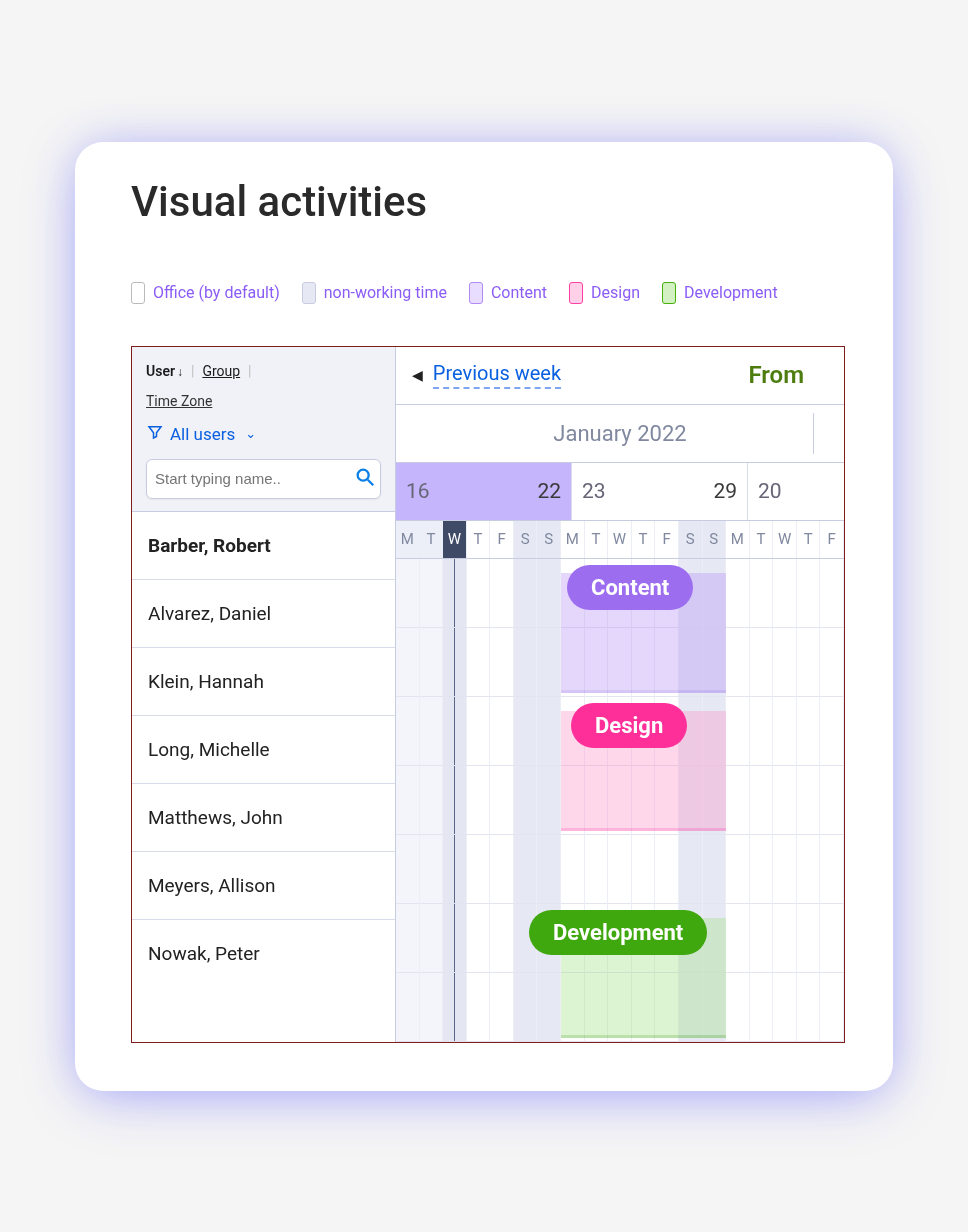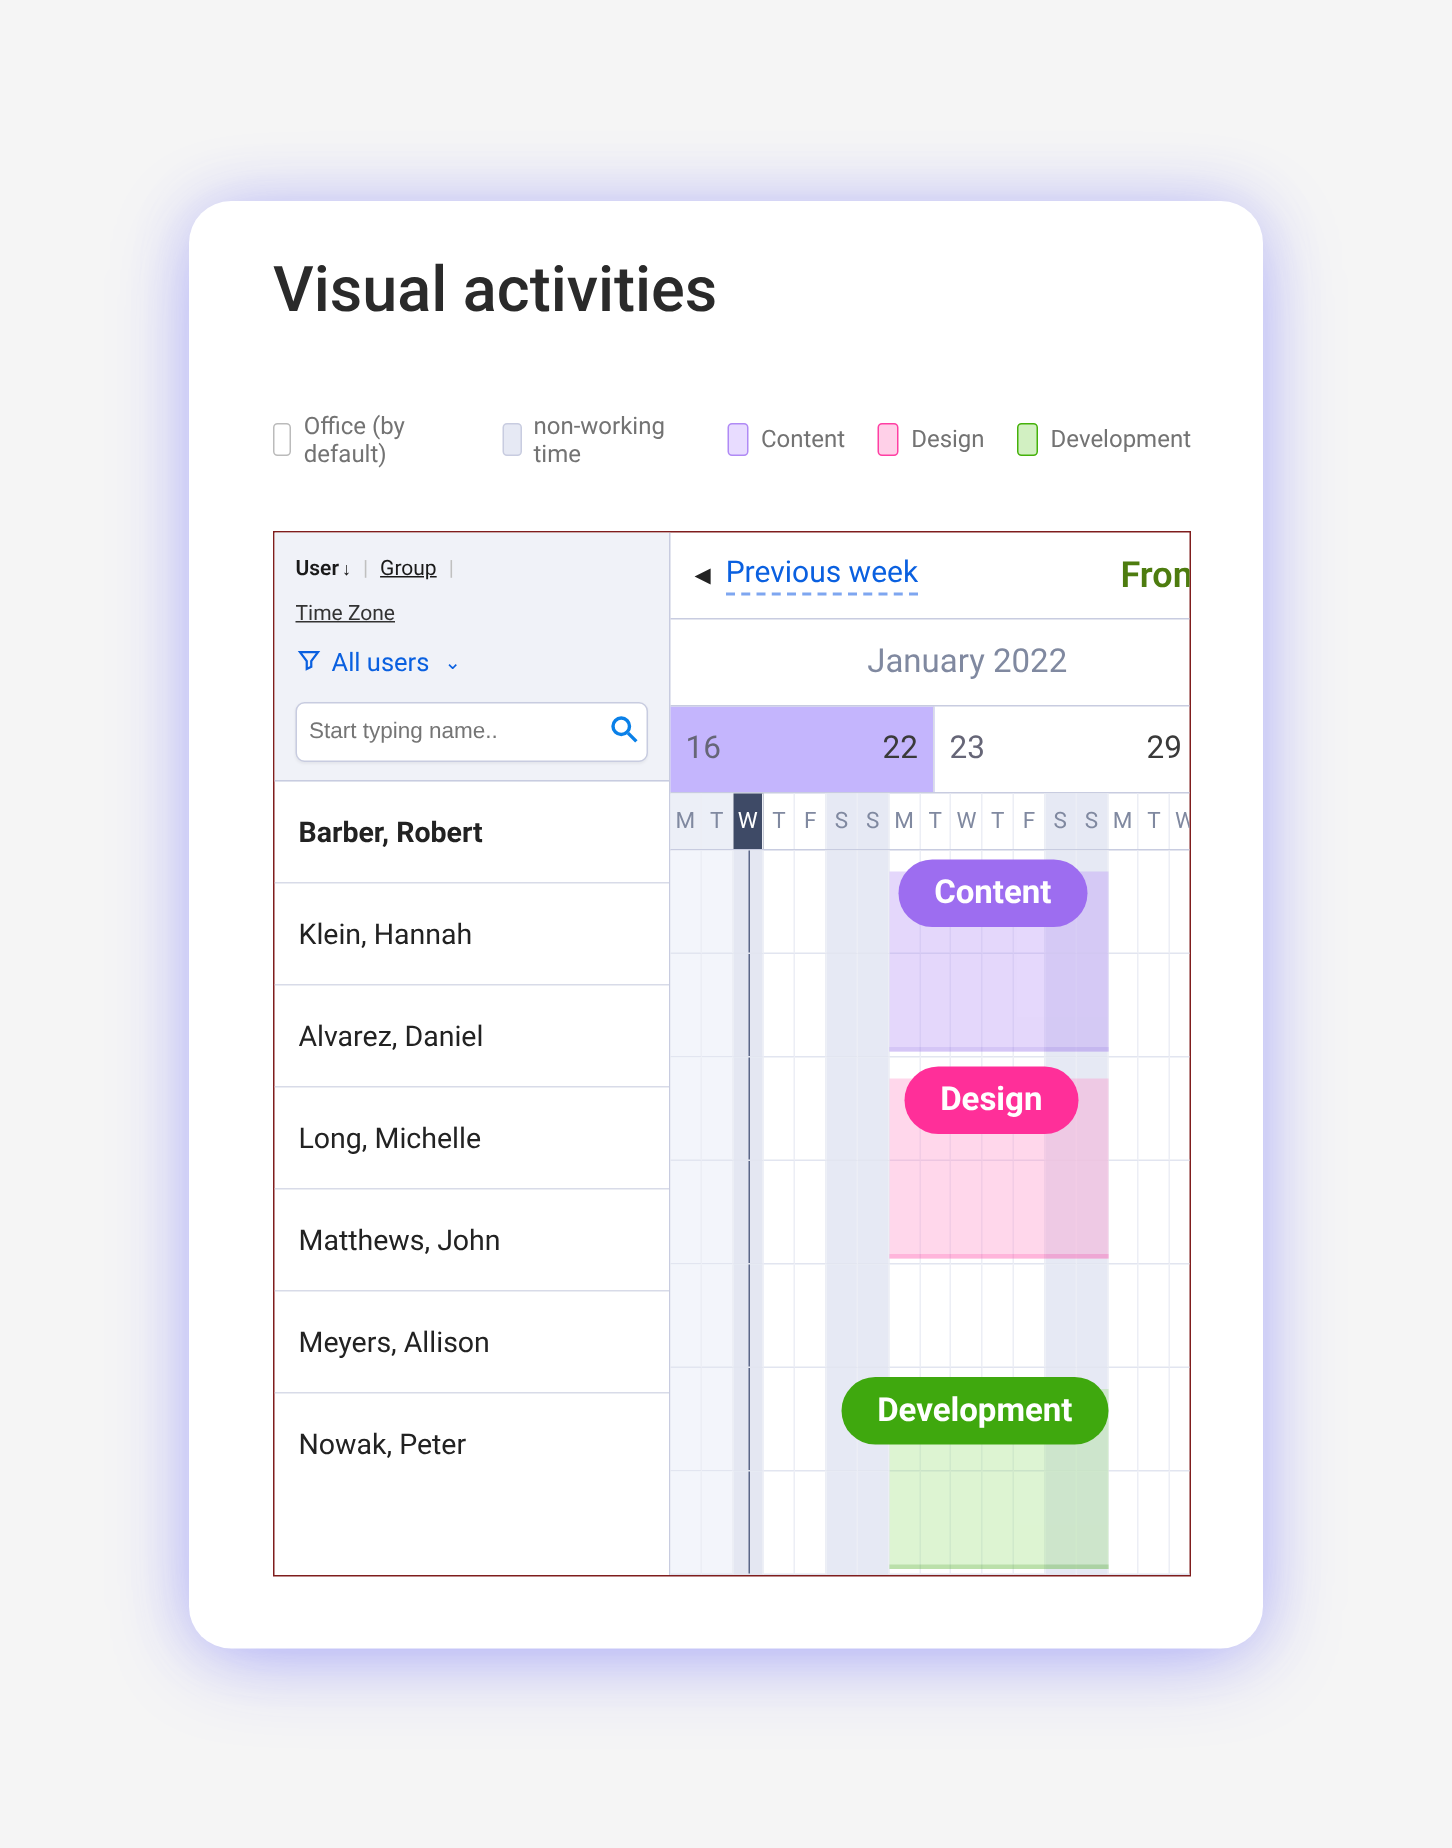--- a/index.html
+++ b/index.html
@@ -9,36 +9,36 @@
   display: flex;
   justify-content: center;
   align-items: center;
   min-height: 1232px;
   width: 968px;
 }
 .card {
   background: #fff;
   border-radius: 28px;
   box-shadow: 0 10px 60px -10px rgba(50,50,255,0.35), 0 0 40px rgba(100,100,255,0.2);
-  width: 716px;
+  width: 818px;
   padding: 35px 48px 48px 56px;
   overflow: hidden;
 }
 .title {
   font-size: 42px;
   font-weight: 500;
   color: #2a2a2a;
   margin-bottom: 56px;
 }
 .legend {
   display: flex;
   gap: 22px;
   align-items: center;
   font-size: 16px;
-  color: #737373;
+  color: #8b5cf6;
   margin-bottom: 42px;
 }
 .legend-item { display: flex; align-items: center; gap: 8px; }
 .swatch {
   width: 14px; height: 22px;
   border: 1px solid; border-radius: 3px;
 }
 .sw-office { background:#fff; border-color:#bbb; }
 .sw-nonwork { background:#e6e9f4; border-color:#c8cce0; }
 .sw-content { background:#e8dcff; border-color:#b08af5; }
@@ -229,22 +229,22 @@
           <span class="search-icon">
             <svg viewBox="0 0 24 24" fill="none" stroke="#0a80e8" stroke-width="2.5">
                 <circle cx="10" cy="10" r="6"></circle>
                 <line x1="15" y1="15" x2="21" y2="21"></line>
               </svg>
           </span>
         </div>
       </div>
       <div id="user-list">
           <div class="user-row first">Barber, Robert</div>
+          <div class="user-row">Alvarez, Daniel</div>
           <div class="user-row">Klein, Hannah</div>
-          <div class="user-row">Alvarez, Daniel</div>
           <div class="user-row">Long, Michelle</div>
           <div class="user-row">Matthews, John</div>
           <div class="user-row">Meyers, Allison</div>
           <div class="user-row">Nowak, Peter</div>
         </div>
     </div>
 
     <div class="right">
       <div class="nav-row">
         <div class="prev-link">

